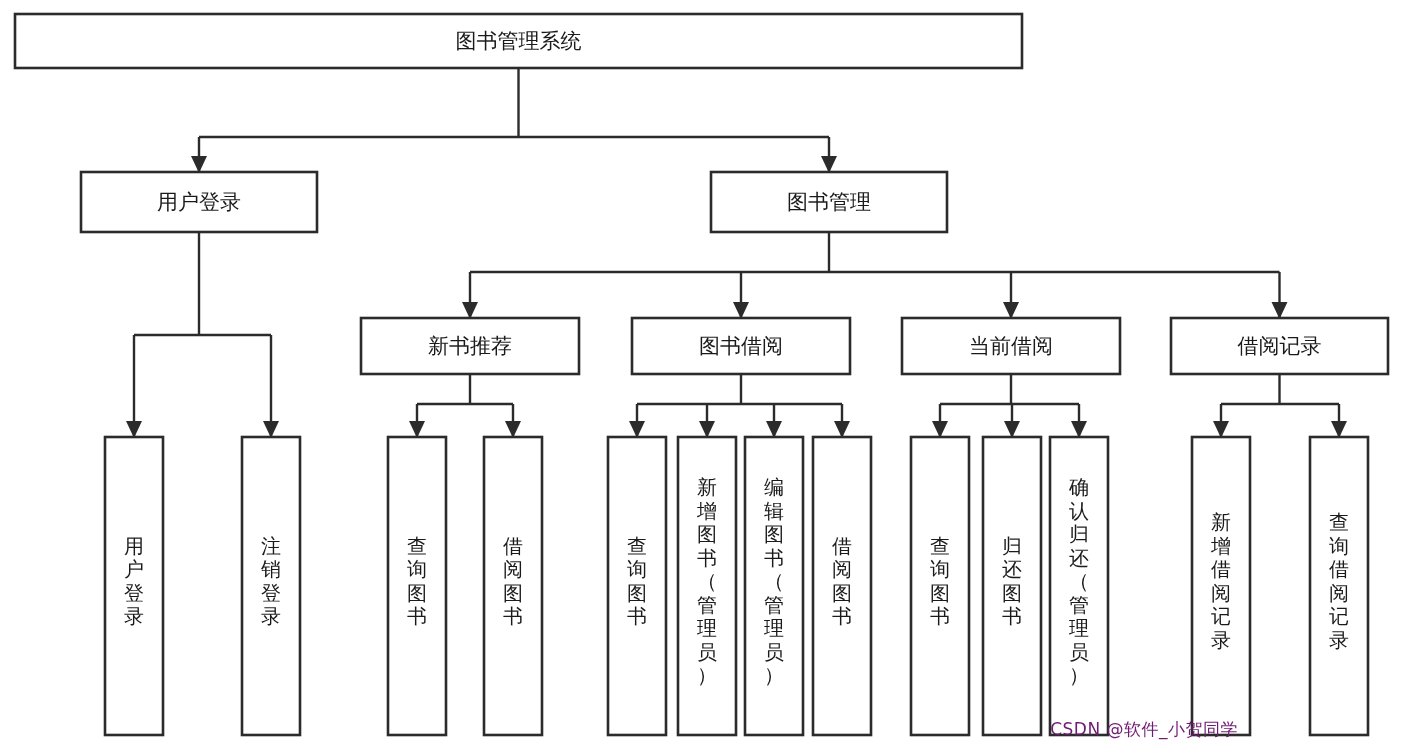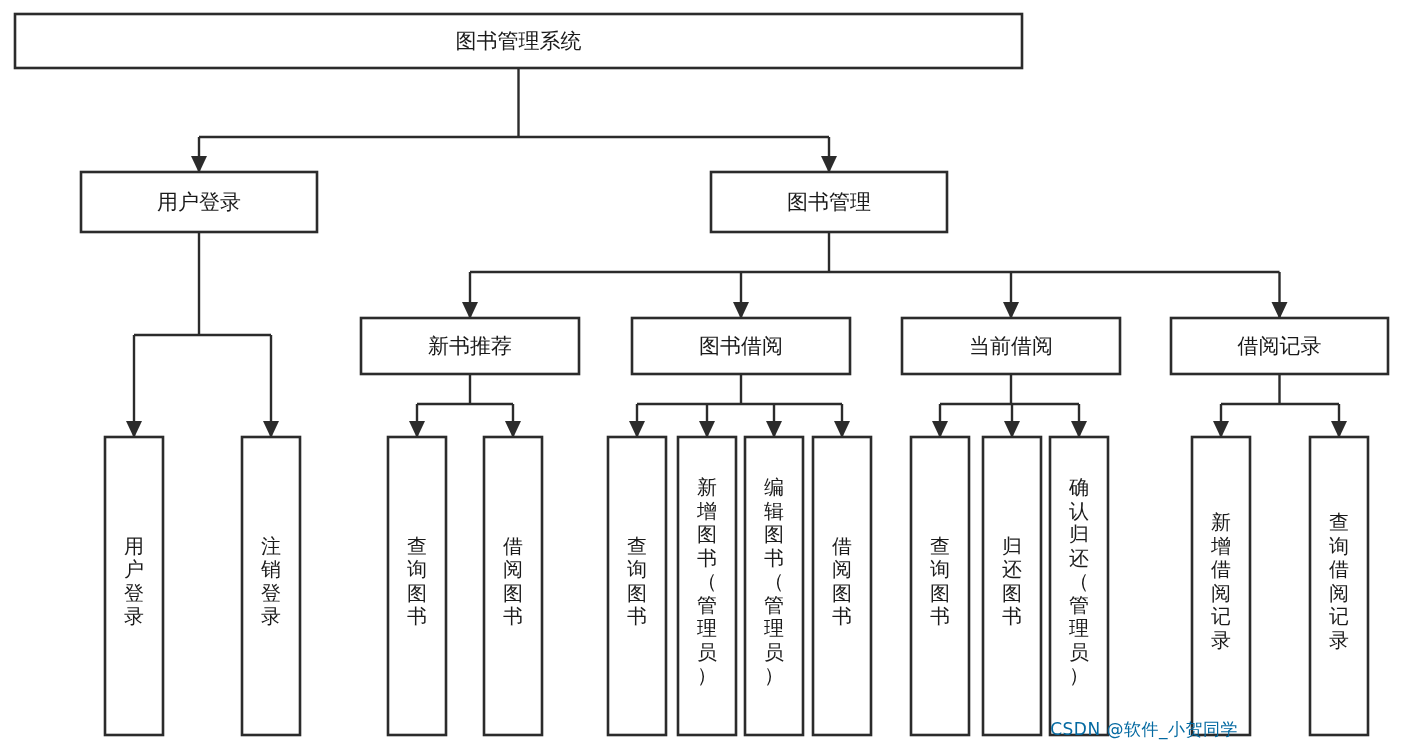--- a/index.html
+++ b/index.html
@@ -55,21 +55,21 @@
     font-family: "DejaVu Sans", "Liberation Sans", sans-serif;
     font-size: 20px;
     text-anchor: middle;
   }
   .watermark {
     position: absolute;
     right: 8px;
     bottom: 6px;
     font-family: "DejaVu Sans", "Liberation Sans", sans-serif;
     font-size: 17px;
-    color: #0369a1;
+    color: #701a75;
     letter-spacing: 0.5px;
     white-space: nowrap;
     user-select: none;
   }
 </style>
 </head>
 <body>
 
 <div id="diagram-root">
   <svg id="tree-svg" viewBox="0 0 1405 747" xmlns="http://www.w3.org/2000/svg">

